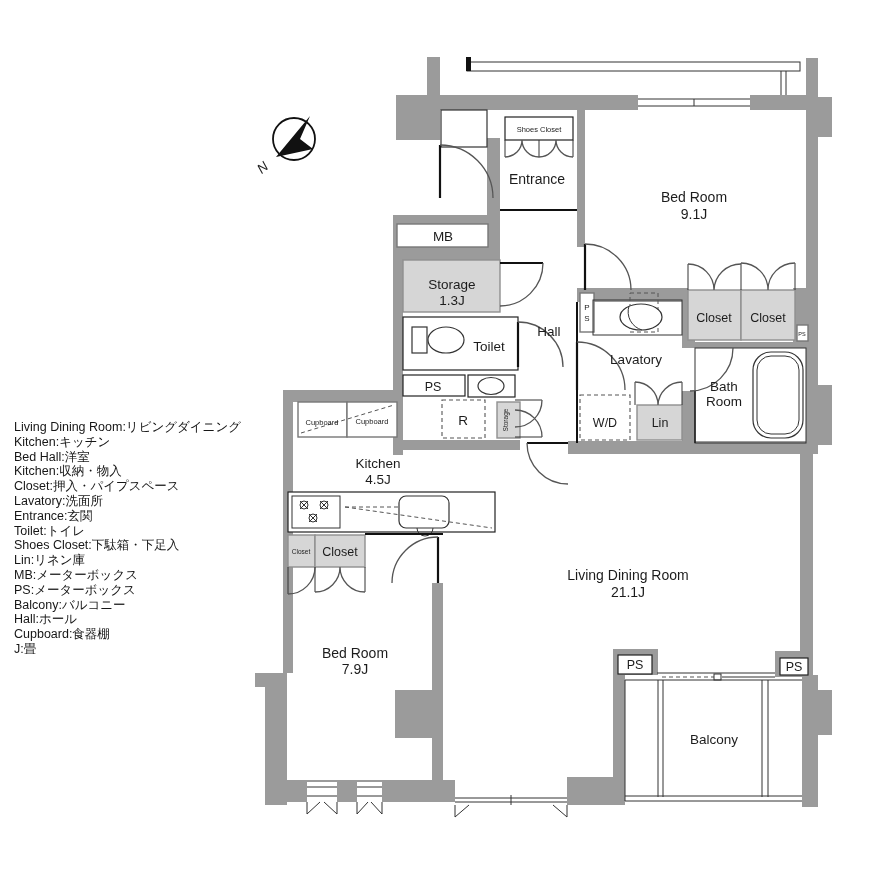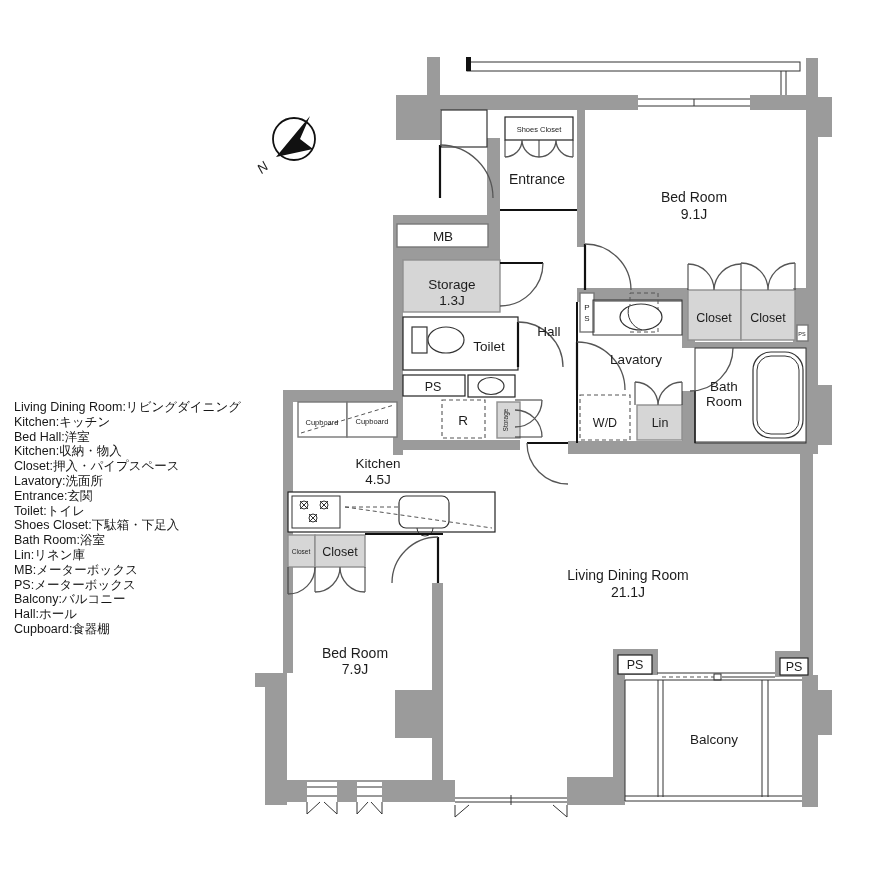--- a/index.html
+++ b/index.html
@@ -1,19 +1,19 @@
 <!DOCTYPE html>
 <html><head>
 <meta charset="utf-8">
 <style>
   html,body{margin:0;padding:0;background:#fff;}
   .canvas{position:relative;width:872px;height:872px;background:#ffffff;overflow:hidden;
           font-family:"Liberation Sans",sans-serif;}
   .plan-svg{position:absolute;left:0;top:0;}
-  .legend{position:absolute;left:14px;top:400px;width:290px;color:#161616;
+  .legend{position:absolute;left:14px;top:420px;width:290px;color:#161616;
           font-size:12.5px;line-height:14.8px;letter-spacing:0;}
   .legend div{white-space:nowrap;}
   text{font-family:"Liberation Sans",sans-serif;fill:#1c1c1c;text-anchor:middle;}
   .t14{font-size:14px}.t13{font-size:13.5px}.t12{font-size:12.5px}
   .t8{font-size:8px}.t7{font-size:7.5px}.t6{font-size:6.5px}.t5{font-size:5.5px}
   .wall{fill:#9b9b9b}
   .lite{fill:#d6d6d6;stroke:#8f8f8f;stroke-width:1.4}
   .wbox{fill:#ffffff;stroke:#777;stroke-width:1.4}
   .bbox{fill:#ffffff;stroke:#222;stroke-width:1.2}
   .fix{fill:#ffffff;stroke:#333;stroke-width:1.2}
@@ -253,22 +253,22 @@
   <div class="legend">
     <div>Living Dining Room:リビングダイニング</div>
     <div>Kitchen:キッチン</div>
     <div>Bed Hall:洋室</div>
     <div>Kitchen:収納・物入</div>
     <div>Closet:押入・パイプスペース</div>
     <div>Lavatory:洗面所</div>
     <div>Entrance:玄関</div>
     <div>Toilet:トイレ</div>
     <div>Shoes Closet:下駄箱・下足入</div>
-    <div>Bath Room:浴室</div>
     <div>Lin:リネン庫</div>
     <div>MB:メーターボックス</div>
     <div>PS:メーターボックス</div>
     <div>Balcony:バルコニー</div>
     <div>Hall:ホール</div>
     <div>Cupboard:食器棚</div>
+    <div>J:畳</div>
   </div>
 
 </div>
 
 </body></html>

